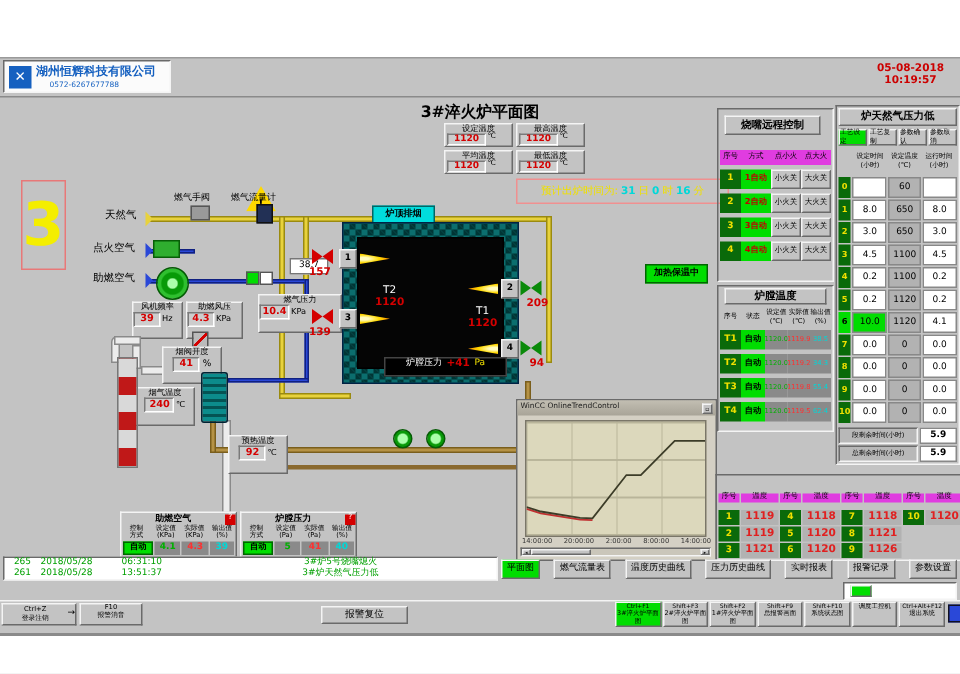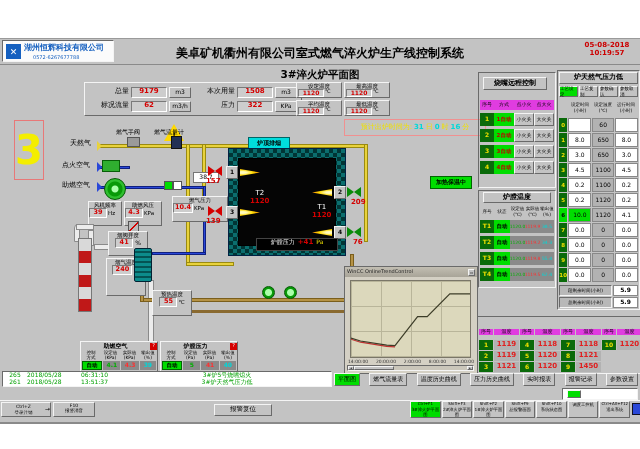--- a/index.html
+++ b/index.html
@@ -44,58 +44,29 @@
 <body>
 
 <div id="root">
   <div class="app-bg"></div>
 
   <div class="abs sunken" style="left:2px;top:40px;width:112px;height:22px;background:#fbfbfb;">
     <div class="abs ctr" style="left:3px;top:3px;width:15px;height:15px;background:#1560c0;color:#fff;font-size:9px;font-weight:bold;">✕</div>
     <div class="abs f8 b" style="left:21px;top:3px;color:#1560c0;">湖州恒辉科技有限公司</div>
     <div class="abs f5" style="left:30px;top:14px;color:#1560c0;">0572-6267677788</div>
   </div>
-  <div class="abs b" style="left:0;top:45px;width:640px;text-align:center;font-size:12px;">美卓矿机衢州有限公司室式燃气淬火炉生产线控制系统</div>
   <div class="abs f7 b" style="left:578px;top:42px;width:58px;text-align:center;color:#cc0000;">
     <div>05-08-2018</div>
     <div>10:19:57</div>
   </div>
   <div class="abs" style="left:0;top:64px;width:640px;height:1px;background:#8a8a8a;"></div>
   <div class="abs b" style="left:0;top:68px;width:640px;text-align:center;font-size:10.5px;">3#淬火炉平面图</div>
 
   <div class="abs ctr" style="left:14px;top:120px;width:28px;height:58px;border:1px solid #e87878;color:#f4ee00;font-size:40px;font-weight:bold;">3</div>
 
-  <div class="abs raised" style="left:84px;top:82px;width:218px;height:34px;">
-    <div style="display:grid;grid-template-columns:1fr 1fr;grid-template-rows:1fr 1fr;height:100%;padding:2px;box-sizing:border-box;">
-
-        <div class="row" style="align-items:center;gap:2px;">
-          <div class="f7" style="width:42px;text-align:right;">总量</div>
-          <div class="vfield f7 b" style="width:36px;height:11px;">9179</div>
-          <div class="btn f6" style="width:22px;height:11px;">m3</div>
-        </div>
-
-        <div class="row" style="align-items:center;gap:2px;">
-          <div class="f7" style="width:42px;text-align:right;">本次用量</div>
-          <div class="vfield f7 b" style="width:36px;height:11px;">1508</div>
-          <div class="btn f6" style="width:22px;height:11px;">m3</div>
-        </div>
-
-        <div class="row" style="align-items:center;gap:2px;">
-          <div class="f7" style="width:42px;text-align:right;">标况流量</div>
-          <div class="vfield f7 b" style="width:36px;height:11px;">62</div>
-          <div class="btn f6" style="width:22px;height:11px;">m3/h</div>
-        </div>
-
-        <div class="row" style="align-items:center;gap:2px;">
-          <div class="f7" style="width:42px;text-align:right;">压力</div>
-          <div class="vfield f7 b" style="width:36px;height:11px;">322</div>
-          <div class="btn f6" style="width:22px;height:11px;">KPa</div>
-        </div>
-      </div>
-  </div>
 
   <div class="abs" style="left:296px;top:82px;width:94px;height:34px;display:grid;grid-template-columns:1fr 1fr;grid-template-rows:1fr 1fr;gap:2px;">
 
       <div class="raised" style="padding:0 1px;">
         <div class="f55" style="text-align:center;">设定温度</div>
         <div class="row" style="gap:1px;">
           <div class="vfield f6 b" style="width:26px;height:8px;">1120</div>
           <div class="f5">℃</div>
         </div>
       </div>
@@ -202,31 +173,31 @@
   </div>
 
   <div class="abs" style="left:128px;top:221px;width:9px;height:9px;background:linear-gradient(135deg,#bbb 45%,#d40000 45%,#d40000 58%,#bbb 58%);border:1px solid #555;"></div>
   <div class="abs raised" style="left:108px;top:231px;width:40px;height:25px;">
     <div class="f55" style="text-align:center;">烟阀开度</div>
     <div class="row" style="gap:2px;align-items:center;justify-content:center;">
       <div class="vfield f65 b" style="width:18px;height:10px;">41</div>
       <div class="f6">%</div>
     </div>
   </div>
-  <div class="abs raised" style="left:106px;top:258px;width:40px;height:38px;">
+  <div class="abs raised" style="left:90px;top:258px;width:40px;height:26px;">
     <div class="f55" style="text-align:center;">烟气温度</div>
     <div class="row" style="gap:1px;align-items:center;justify-content:center;">
       <div class="vfield f65 b" style="width:20px;height:10px;">240</div>
       <div class="f55">℃</div>
     </div>
   </div>
   <div class="abs raised" style="left:152px;top:290px;width:40px;height:26px;">
     <div class="f55" style="text-align:center;">预热温度</div>
     <div class="row" style="gap:1px;align-items:center;justify-content:center;">
-      <div class="vfield f65 b" style="width:18px;height:10px;">55</div>
+      <div class="vfield f65 b" style="width:18px;height:10px;">92</div>
       <div class="f55">℃</div>
     </div>
   </div>
 
   <div class="pipe pw" style="left:74px;top:224px;width:6px;height:18px;border-top-left-radius:4px;"></div>
   <div class="pipe pw" style="left:76px;top:224px;width:18px;height:6px;"></div>
   <div class="chimney" style="left:78px;top:238px;width:14px;height:74px;"></div>
   <div class="hx" style="left:134px;top:248px;width:16px;height:32px;"></div>
   <div class="fan" style="left:262px;top:286px;width:13px;height:13px;"></div>
   <div class="fan" style="left:284px;top:286px;width:13px;height:13px;"></div>
@@ -260,21 +231,21 @@
     <span class="f6 yel">Pa</span>
   </div>
 
   <div class="valve" style="left:208px;top:166px;color:#d40000;"></div>
   <div class="abs f7 b red" style="left:206px;top:178px;">157</div>
   <div class="valve" style="left:208px;top:206px;color:#d40000;"></div>
   <div class="abs f7 b red" style="left:206px;top:218px;">139</div>
   <div class="valve" style="left:347px;top:187px;color:#0a8a0a;"></div>
   <div class="abs f7 b red" style="left:351px;top:199px;">209</div>
   <div class="valve" style="left:347px;top:227px;color:#0a8a0a;"></div>
-  <div class="abs f7 b red" style="left:353px;top:239px;">76</div>
+  <div class="abs f7 b red" style="left:353px;top:239px;">94</div>
 
   <div class="abs ctr f6 b" style="left:430px;top:176px;width:40px;height:11px;background:#00dd00;border:1px solid #060;">加热保温中</div>
 
   <div class="abs" style="left:80px;top:341px;width:158px;height:31px;display:flex;gap:2px;">
 
       <div class="raised" style="width:78px;height:31px;position:relative;">
         <div class="row" style="height:8px;align-items:center;">
           <div class="f6 b" style="flex:1;text-align:center;">助燃空气</div>
           <div class="ctr f5" style="width:7px;height:7px;background:#d40000;color:#fff;">?</div>
         </div>
@@ -579,21 +550,21 @@
       <div class="ctr f6 b dgr mt" style="background: transparent; border: none;"></div>
       <div class="ctr f7 b mt" style="background: transparent; color: rgb(224, 32, 32); border: none;"></div>
 
       <div class="ctr f6 b dgr mt">3</div>
       <div class="ctr f7 b mt" style="background:#b2b2b2;color:#e02020;">1121</div>
 
       <div class="ctr f6 b dgr mt">6</div>
       <div class="ctr f7 b mt" style="background:#b2b2b2;color:#e02020;">1120</div>
 
       <div class="ctr f6 b dgr mt">9</div>
-      <div class="ctr f7 b mt" style="background:#b2b2b2;color:#e02020;">1450</div>
+      <div class="ctr f7 b mt" style="background:#b2b2b2;color:#e02020;">1126</div>
 
       <div class="ctr f6 b dgr mt" style="background: transparent; border: none;"></div>
       <div class="ctr f7 b mt" style="background: transparent; color: rgb(224, 32, 32); border: none;"></div>
     </div>
 
   <div class="abs sunken" style="left:2px;top:371px;width:330px;height:16px;background:#fff;">
 
       <div class="row f6" style="height:7px;align-items:center;color:#00a000;">
         <div style="width:24px;text-align:center;">265</div>
         <div style="width:54px;">2018/05/28</div>

